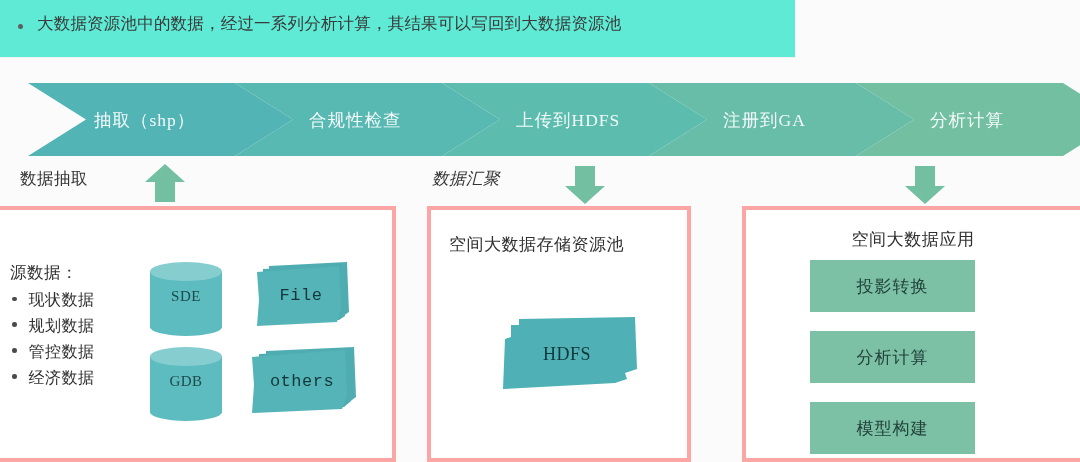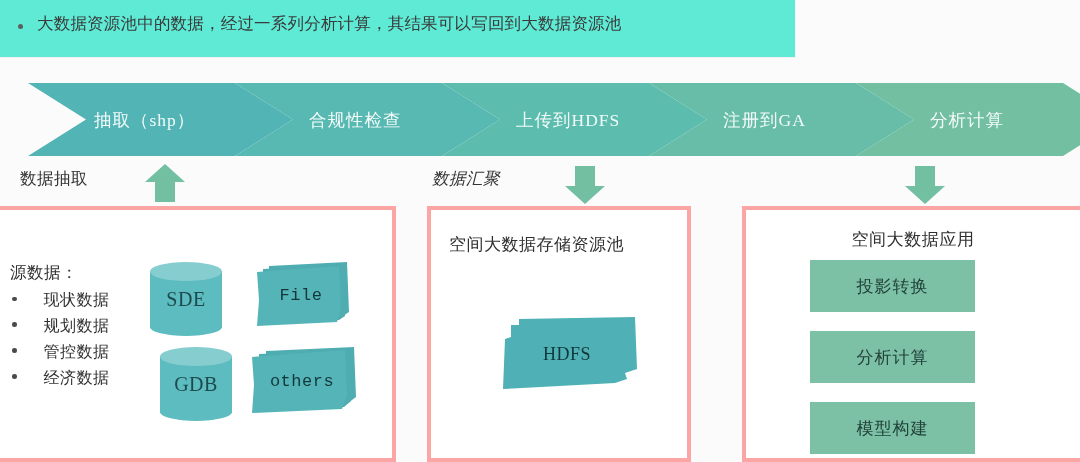--- a/index.html
+++ b/index.html
@@ -71,21 +71,21 @@
   #panel-app{left:742px;width:338px;border-right:none;}
 
   
   .src-wrap{position:absolute;left:10px;top:52px;width:140px;}
   .src-title{font-size:16.5px;color:#2f2f2f;letter-spacing:.5px;
              white-space:nowrap;margin-bottom:3px;}
   .src-list{list-style:none;margin:0;padding:0;}
   .src-list li{
     font-size:16px;color:#2f2f2f;letter-spacing:.5px;
     line-height:1.62;white-space:nowrap;
-    display:flex;align-items:baseline;gap:27px;padding-left:2px;
+    display:flex;align-items:baseline;gap:12px;padding-left:2px;
   }
   .src-list li .li-dot{
     width:4.5px;height:4.5px;background:#4a4a4a;border-radius:50%;
     flex:none;transform:translateY(-4px);
   }
 
   
   .cyl{position:absolute;width:72px;height:74px;}
   .cyl .cyl-body{
     position:absolute;left:0;top:9px;width:72px;height:57px;
@@ -94,21 +94,21 @@
   .cyl .cyl-top{
     position:absolute;left:0;top:0;width:72px;height:19px;
     background:#86cdd0;border-radius:50%/50%;
   }
   .cyl .cyl-bot{
     position:absolute;left:0;top:56px;width:72px;height:18px;
     background:#5dbcbf;border-radius:50%/50%;
   }
   .cyl .cyl-text{
     position:absolute;left:0;top:26px;width:72px;text-align:center;
-    font-size:20px;color:#1d4a4c;letter-spacing:.5px;z-index:3;
+    font-size:15px;color:#1d4a4c;letter-spacing:.5px;z-index:3;
     font-family:"Liberation Serif","DejaVu Serif",serif;
   }
 
   
   .docshape{position:absolute;}
   .docshape .doc-text{
     position:absolute;left:0;top:0;width:100%;height:100%;
     display:flex;align-items:center;justify-content:center;
     font-family:"Liberation Mono","DejaVu Sans Mono",monospace;
     color:#14383a;letter-spacing:.5px;
@@ -204,21 +204,21 @@
       </ul>
     </div>
 
     <div class="cyl" id="cyl-sde" style="left:150px;top:52px;">
       <div class="cyl-bot" style="background: rgb(93, 188, 191);"></div>
       <div class="cyl-body" style="background: rgb(93, 188, 191);"></div>
       <div class="cyl-top" style="background: rgb(134, 205, 208);"></div>
       <div class="cyl-text">SDE</div>
     </div>
 
-    <div class="cyl" id="cyl-gdb" style="left:160px;top:137px;">
+    <div class="cyl" id="cyl-gdb" style="left:150px;top:137px;">
       <div class="cyl-bot" style="background: rgb(93, 188, 191);"></div>
       <div class="cyl-body" style="background: rgb(93, 188, 191);"></div>
       <div class="cyl-top" style="background: rgb(134, 205, 208);"></div>
       <div class="cyl-text">GDB</div>
     </div>
 
     <div class="docshape" id="doc-file" style="left:253px;top:50px;width:96px;height:70px;">
       <svg width="96" height="70" viewBox="0 0 96 70">
         <polygon class="doc-back" points="16,6 94,2 96,52 90,56 16,58" fill="#4fadb2"></polygon>
         <polygon class="doc-back" points="10,9 90,5 92,56 86,60 10,62" fill="#4fadb2"></polygon>

